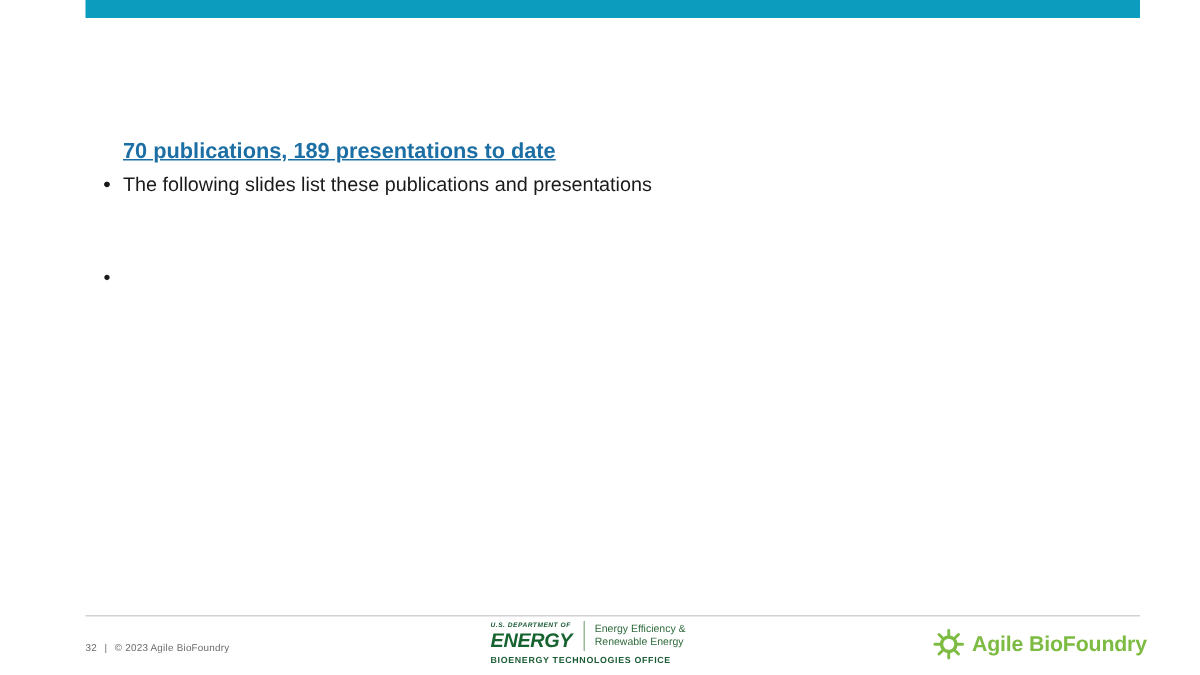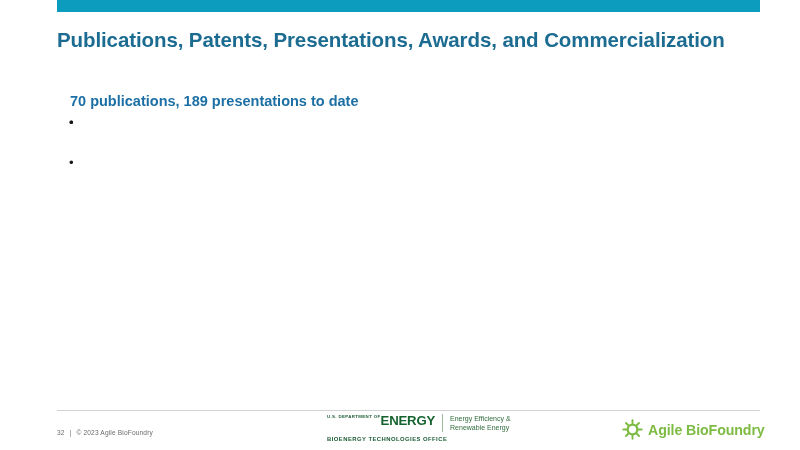--- a/index.html
+++ b/index.html
@@ -55,22 +55,23 @@
   }
 
   .block { margin: 0 0 0 0; }
   .block + .block { margin-top: 42px; }
 
   .block-heading {
     font-size: 14.5px;
     font-weight: bold;
     color: #1C6FA4;
     line-height: 19px;
-    margin-left: 13px;
-    white-space: nowrap;
+    margin-left: 25px;
+    white-space: nowrap;
+    text-decoration: underline;
   }
 
   ul.bullets {
     list-style: none;
     margin: 2px 0 0 0;
     padding: 0;
   }
   ul.bullets li {
     position: relative;
     padding-left: 25px;
@@ -115,23 +116,24 @@
     left: 327px;
     top: 414px;
     width: 200px;
   }
   .doe-top {
     display: flex;
     align-items: stretch;
   }
   .doe-word {
     display: flex;
-    flex-direction: row;
+    flex-direction: column;
     justify-content: space-between;
     padding-right: 7px;
+    font-style: italic;
   }
   .doe-dept {
     font-size: 4.4px;
     font-weight: bold;
     color: #1B5B34;
     letter-spacing: 0.35px;
     line-height: 6px;
     white-space: nowrap;
   }
   .doe-energy {
@@ -183,32 +185,32 @@
     white-space: nowrap;
   }
 </style>
 </head>
 <body>
 
 <div id="slide">
 
   <div class="top-bar"></div>
 
-  <div class="slide-title">Publications, Patents, Presentations, Awards, and Commercialization</div>
 
   <div class="body-area">
 
     <div class="block">
       <div class="block-heading">70 publications, 189 presentations to date</div>
       <ul class="bullets">
         <li>
           <span class="bullet-dot">•</span>
         </li>
         <li>
           <span class="bullet-dot">•</span>
+          <span>The following slides list these publications and presentations</span>
         </li>
       </ul>
     </div>
 
     <div class="block">
       <ul class="bullets">
         <li>
           <span class="bullet-dot">•</span>
         </li>
       </ul>

